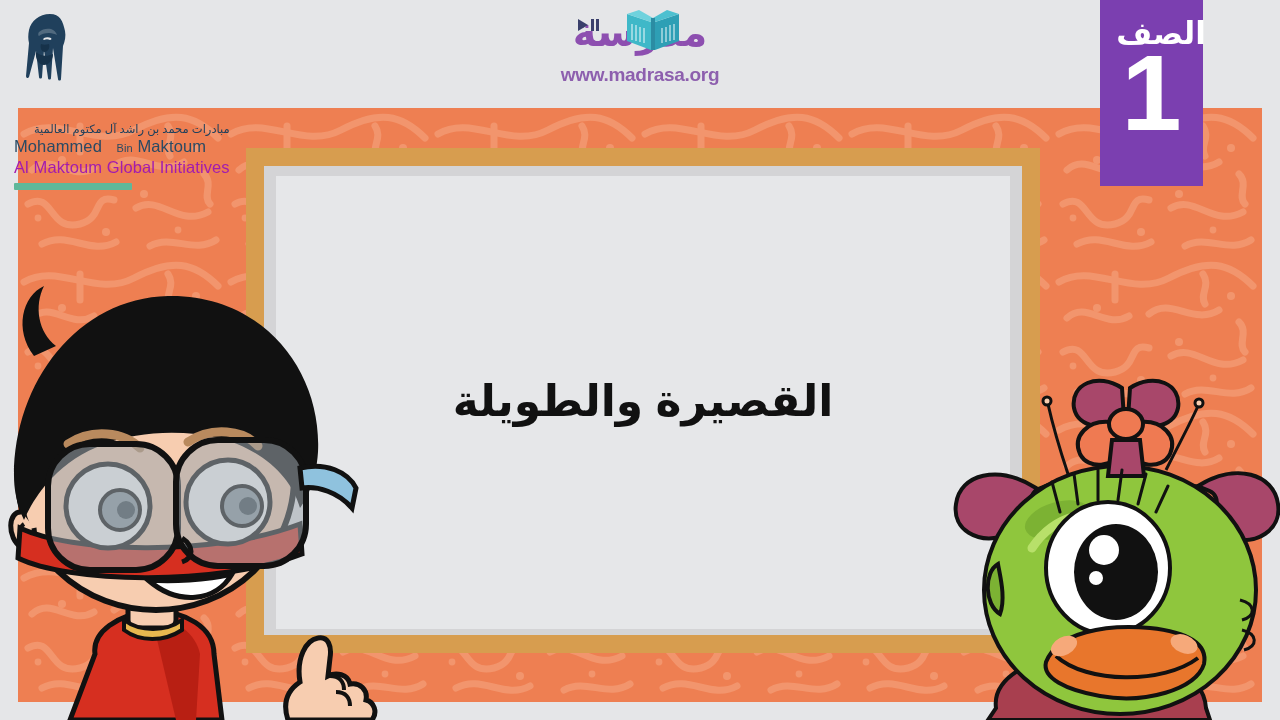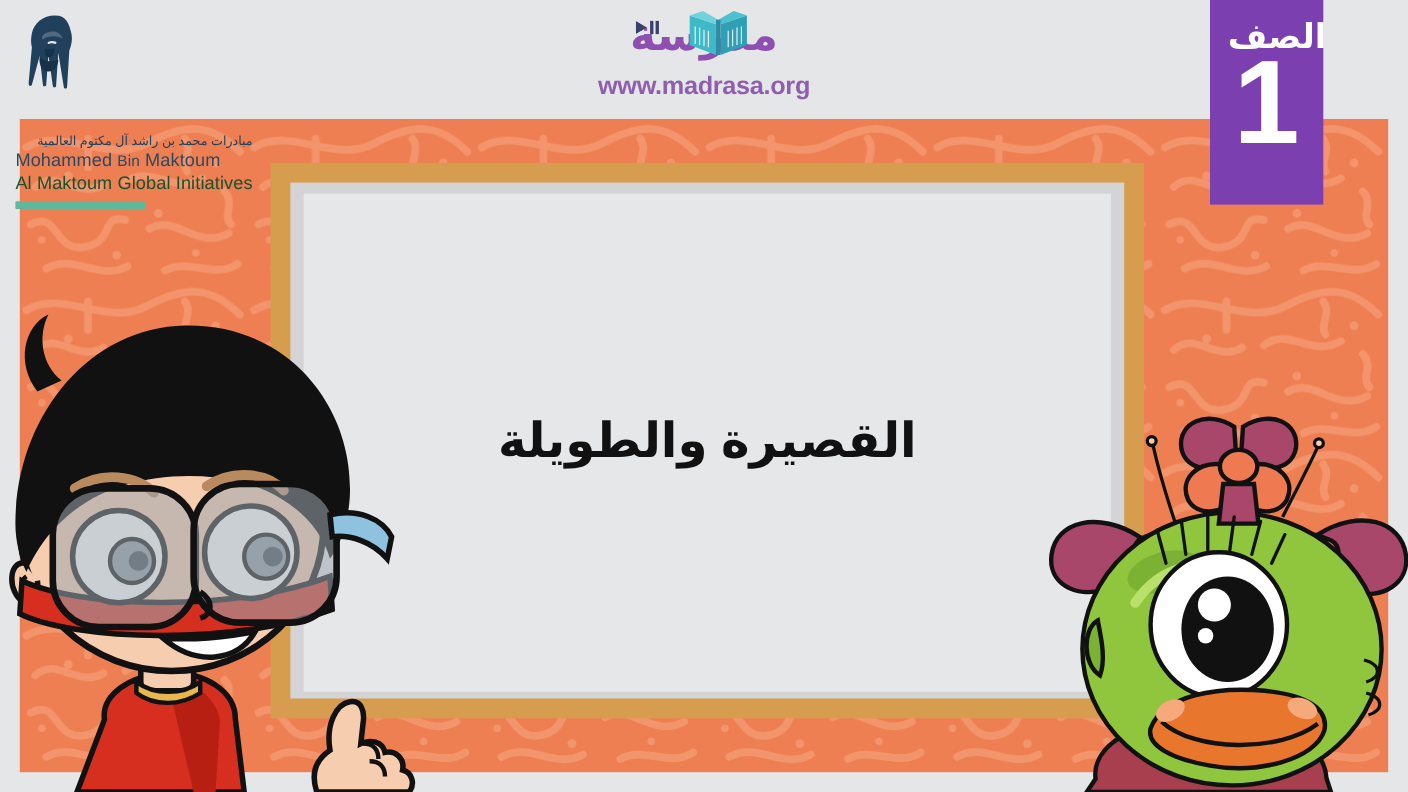--- a/index.html
+++ b/index.html
@@ -13,34 +13,34 @@
   .stage { position:absolute; inset:0; width:1280px; height:720px; }
 
   
   .header { position:absolute; left:0; top:0; width:1280px; height:108px; background:#e5e6e8; z-index:5; }
 
   .mbr-logo { position:absolute; left:14px; top:8px; display:flex; align-items:flex-start; gap:10px;flex-direction:column; }
   .mbr-emblem { width:72px; height:82px; flex:0 0 auto; }
   .mbr-text { padding-top:22px; }
   .mbr-ar { font-size:11.5px; color:#20405c; text-align:right; letter-spacing:.2px; direction:rtl; line-height:1.25; }
   .mbr-en1 { font-size:16.5px; color:#2a4a64; line-height:1.22; letter-spacing:.1px; white-space:nowrap; }
-  .mbr-en1 .bin { font-size:14px; }
-  .mbr-en2 { font-size:16.5px; color:#14532d; line-height:1.22; letter-spacing:.1px; white-space:nowrap;text-align:center; }
+  .mbr-en1 .bin { font-size:11px;margin-left:10px; }
+  .mbr-en2 { font-size:16.5px; color:#a21caf; line-height:1.22; letter-spacing:.1px; white-space:nowrap;text-align:center; }
   .mbr-rule { margin-top:6px; width:118px; height:7px; background:#5fb89a; border-radius:1px; }
 
   .madrasa-logo { position:absolute; left:50%; top:14px; transform:translateX(-50%); width:230px; text-align:center; }
   .madrasa-mark { position:relative; height:48px; }
   .madrasa-ar {
     position:absolute; left:0; right:0; top:-2px;
     font-size:40px; font-weight:bold; color:#8d4fb0;
     direction:rtl; letter-spacing:-1px; line-height:1;
   }
   .book-icon { position:absolute; left:50%; top:-4px; transform:translateX(-15px); width:56px; height:42px; }
   .play-glyph { position:absolute; left:50%; top:4px; transform:translateX(-62px); width:24px; height:14px; }
-  .madrasa-url { font-size:23px; color:#8d5fae; font-weight:bold; letter-spacing:-.3px; margin-top:2px; }
+  .madrasa-url { font-size:19px; color:#8d5fae; font-weight:bold; letter-spacing:-.3px; margin-top:2px; }
 
   .grade-badge {
     position:absolute; right:77px; top:0; width:103px; height:186px;
     background:#7b3fb0; z-index:7;
     display:flex; flex-direction:column; align-items:center; justify-content:flex-start;
     padding-top:18px; color:#ffffff;
   }
   .grade-label { font-size:31px; font-weight:bold; direction:rtl; line-height:1; letter-spacing:-.5px;margin-left:19px; }
   .grade-number { font-size:108px; font-weight:bold; line-height:.86; margin-top:-2px; font-family:"Liberation Sans",sans-serif; }
 

